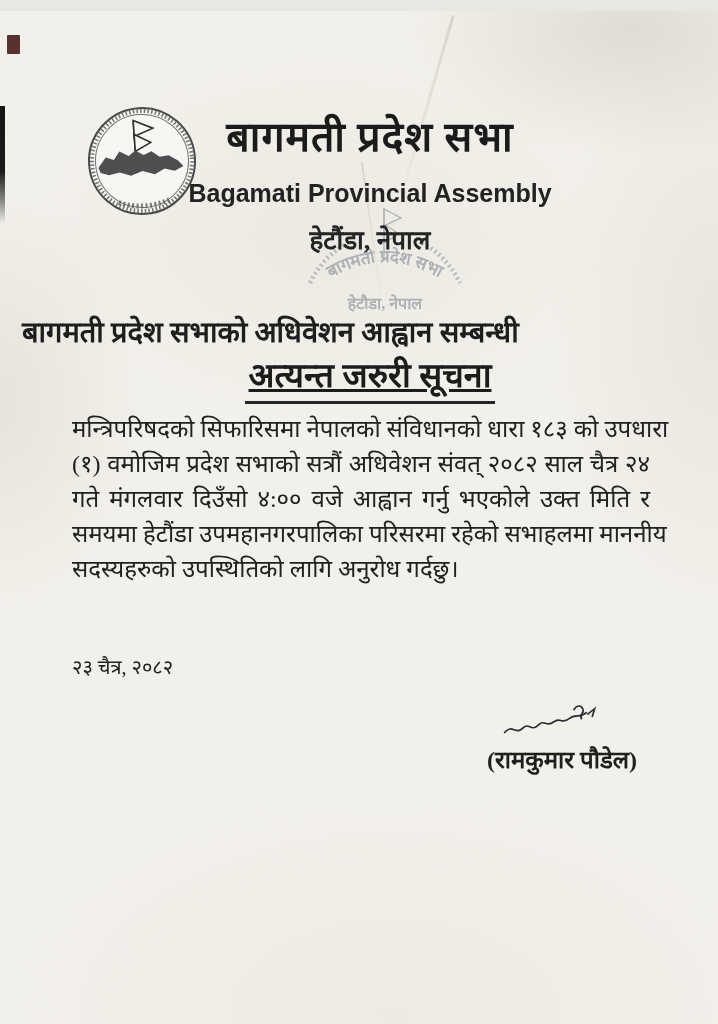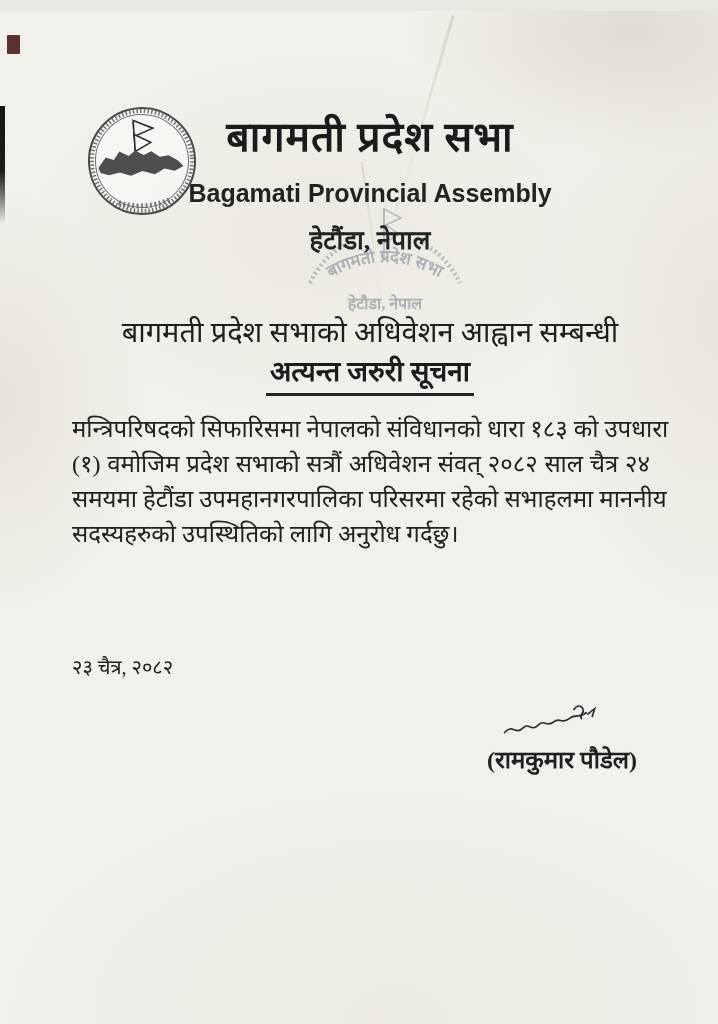--- a/index.html
+++ b/index.html
@@ -84,38 +84,39 @@
     position: absolute;
     left: 300px; top: 194px;
     width: 170px; height: 112px;
     opacity: .62;
     z-index: 2;
   }
   .subject-line {
     position: absolute;
     left: 22px; right: 0; top: 300px;
     width: 696px;
-    text-align: center;
+    text-align: left;
     font-size: 29px;
-    font-weight: 400;
+    font-weight: 700;
     color: #1e1e1e;
   }
   .notice-title-wrap {
     position: absolute;
     left: 22px; top: 340px;
     width: 696px;
     text-align: center;
   }
   .notice-title {
     display: inline-block;
-    font-size: 28px;
+    font-size: 34px;
     font-weight: 700;
     color: #1c1c1c;
     padding: 0 4px 4px 4px;
     border-bottom: 3px solid #26262a;
+    text-decoration: underline;
   }
   .body-block {
     position: absolute;
     left: 72px; top: 401px;
     width: 578px;
   }
   .body-line {
     font-size: 24px;
     line-height: 35px;
     white-space: nowrap;
@@ -206,20 +207,21 @@
   </svg>
 
   <div class="subject-line">बागमती प्रदेश सभाको अधिवेशन आह्वान सम्बन्धी</div>
   <div class="notice-title-wrap">
     <span class="notice-title">अत्यन्त जरुरी सूचना</span>
   </div>
 
   <div class="body-block">
     <div class="body-line">मन्त्रिपरिषदको सिफारिसमा नेपालको संविधानको धारा १८३ को उपधारा</div>
     <div class="body-line">(१) वमोजिम प्रदेश सभाको सत्रौं अधिवेशन संवत् २०८२ साल चैत्र २४</div>
+    <div class="body-line">गते मंगलवार दिउँसो ४:०० वजे आह्वान गर्नु भएकोले उक्त मिति र</div>
     <div class="body-line">समयमा हेटौंडा उपमहानगरपालिका परिसरमा रहेको सभाहलमा माननीय</div>
     <div class="body-line last">सदस्यहरुको उपस्थितिको लागि अनुरोध गर्दछु।</div>
   </div>
 
   <div class="date-block">
     <div>२३ चैत्र, २०८२</div>
   </div>
 
   <div class="sig-block">
     <svg class="sig-scribble" viewBox="0 0 130 50">

